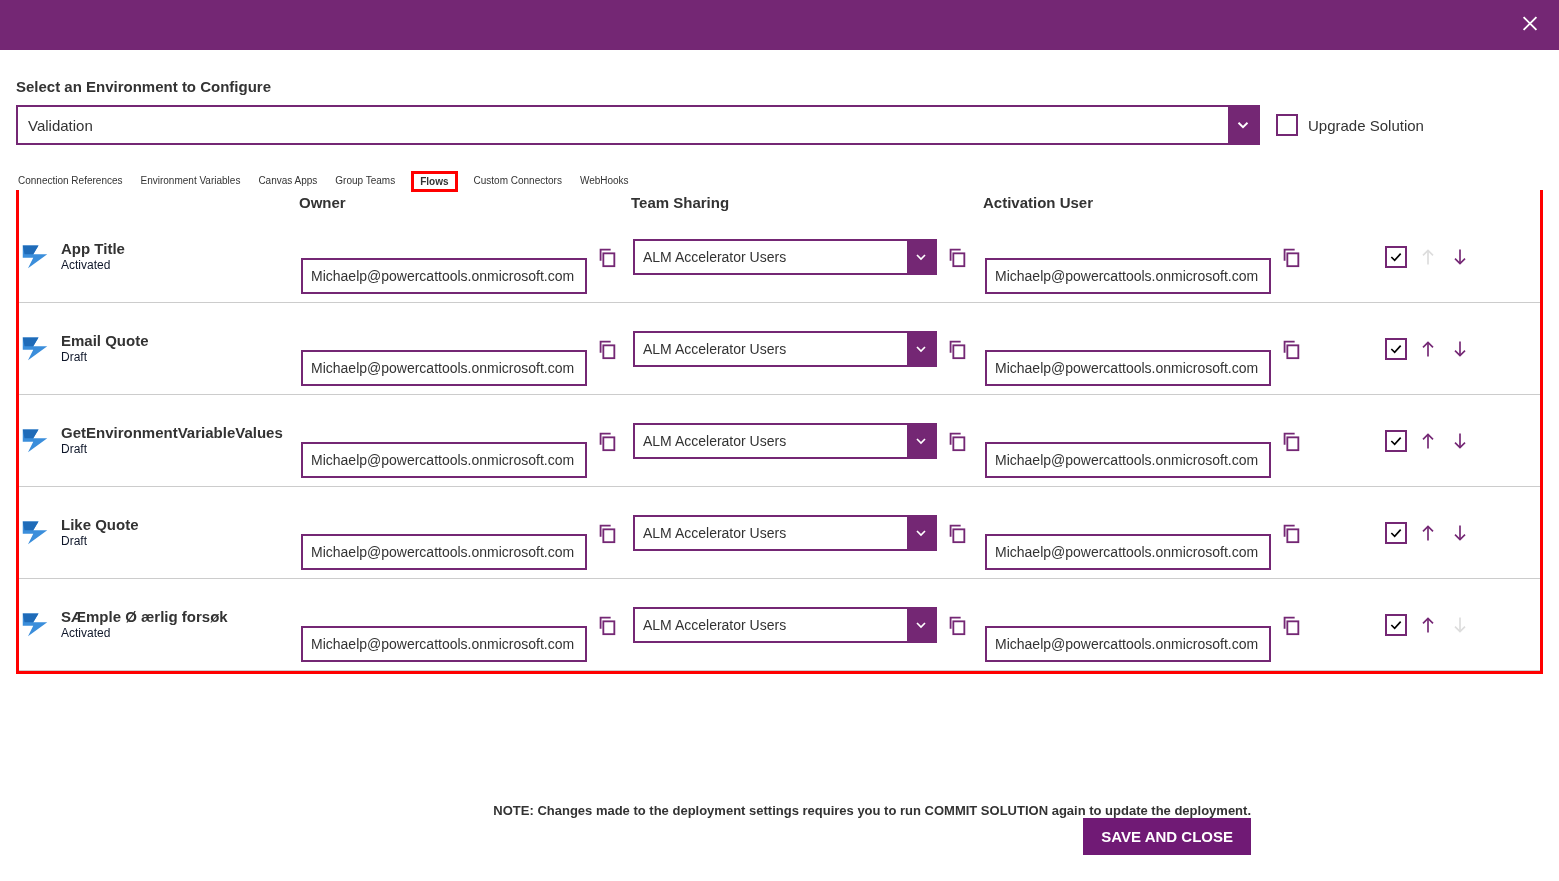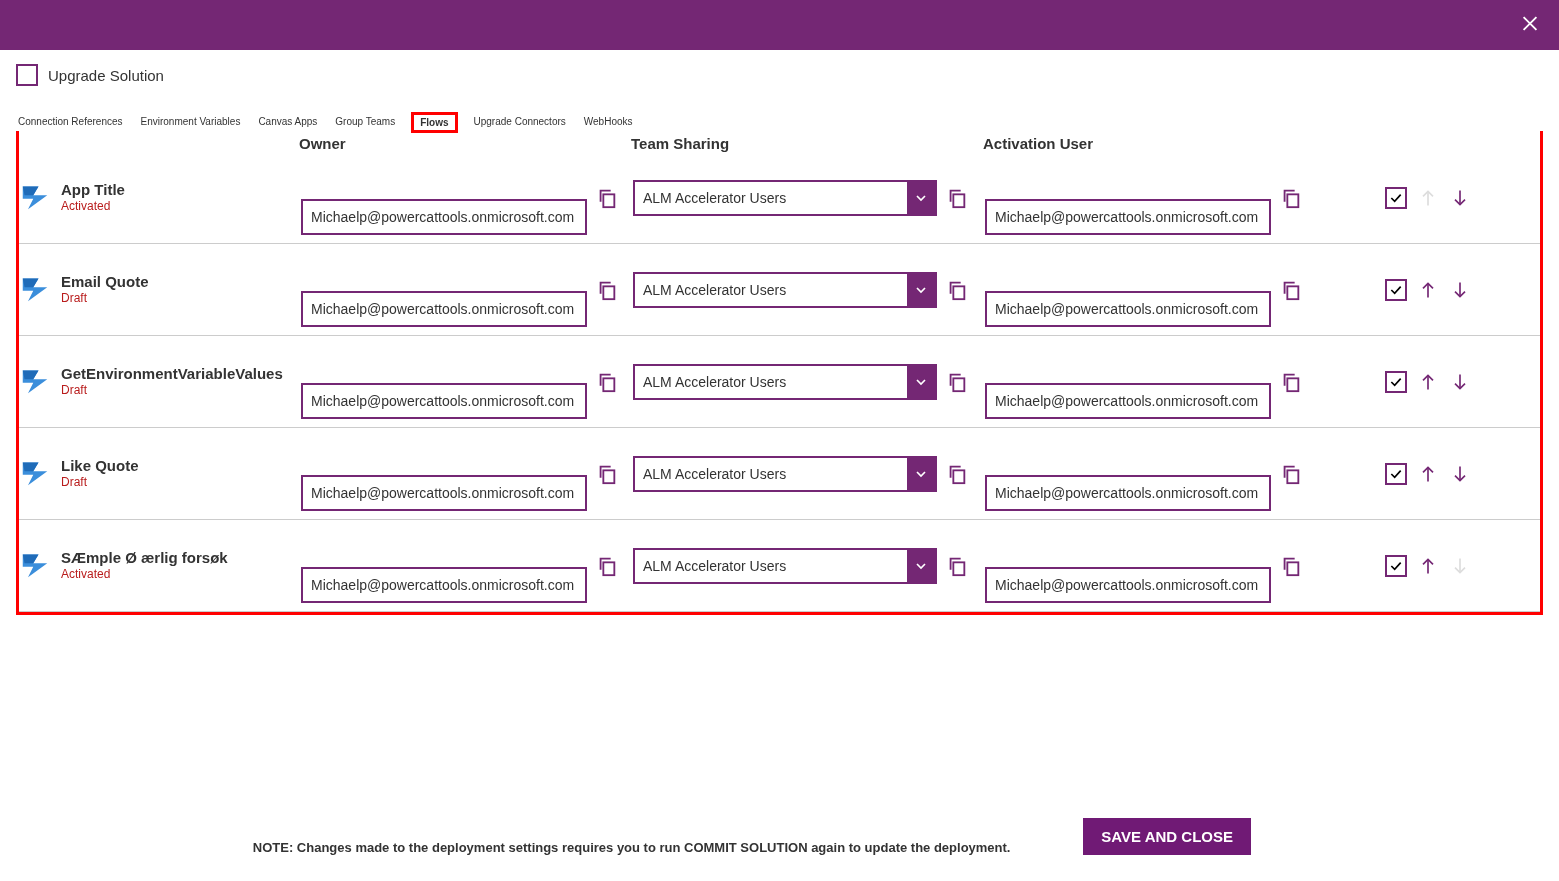--- a/index.html
+++ b/index.html
@@ -33,42 +33,42 @@
   .ch-team { width: 352px; }
   .ch-act  { width: 338px; }
   .ch-right { flex: 1; text-align: center; line-height: 1.2; }
   
   .row { display: flex; align-items: center; border-bottom: 1px solid #ccc; padding: 8px 8px 8px 2px; }
   .row:last-child { border-bottom: 1px solid #ccc; }
   
   .flow-cell { width: 280px; display: flex; align-items: center; gap: 12px; }
   .flow-icon { width: 28px; height: 28px; flex-shrink: 0; }
   .flow-name { font-weight: 600; font-size: 15px; line-height: 1.2; }
-  .flow-status { font-size: 12px; color: #b91c1c; line-height: 1.2; }
+  .flow-status { font-size: 12px; color: #0f172a; line-height: 1.2; }
   
   .owner-cell { width: 332px; display: flex; align-items: center; gap: 8px; }
   .team-cell  { width: 352px; display: flex; align-items: center; gap: 8px; }
   .act-cell   { width: 338px; display: flex; align-items: center; gap: 8px; }
   
   .txtbox { border: 2px solid #742774; height: 36px; padding: 0 8px; font-size: 14px; display: flex; align-items: center; overflow: hidden; white-space: nowrap; margin-top: 39px; }
   .owner-cell .txtbox { width: 286px; }
   .act-cell   .txtbox { width: 286px; }
   
   .combo { border: 2px solid #742774; height: 36px; display: flex; align-items: center; width: 304px; }
   .combo-val { flex: 1; padding: 0 8px; font-size: 14px; overflow: hidden; white-space: nowrap; }
   .combo-drop { width: 28px; height: 100%; background: #742774; display: flex; align-items: center; justify-content: center; }
   
   .copy-btn { width: 24px; height: 24px; cursor: pointer; display: flex; align-items: center; justify-content: center; }
   
   .right-cell { flex: 1; display: flex; align-items: center; justify-content: center; gap: 10px; }
   .arrow-btn { width: 22px; height: 22px; display: flex; align-items: center; justify-content: center; cursor: pointer; }
   .arrow-btn.disabled svg { stroke: #ddd; }
   .checkmark svg { stroke: #000; }
 
-  .footer { position: fixed; bottom: 0; left: 0; width: 1271px; padding: 14px 20px 26px 20px; display: flex; align-items: flex-end; justify-content: space-between; background: #fff; }
+  .footer { position: fixed; bottom: 0; left: 0; width: 1271px; padding: 14px 20px 26px 20px; display: flex; align-items: flex-end; justify-content: space-between; background: #fff; flex-direction: column; }
   .footer-note { flex: 1; text-align: center; font-size: 13px; font-weight: 600; color: #333; }
   .save-btn { background: #701a75; color: #fff; font-weight: 700; font-size: 15px; padding: 10px 18px; border: none; cursor: pointer; }
 </style>
 </head>
 <body>
 
 <svg width="0" height="0" style="position:absolute">
   <symbol id="svg-flow" viewBox="0 0 32 32">
     <polygon points="2,4 20,4 14,14 30,14 8,30 14,18 2,18" fill="#3b8edb"></polygon>
     <polygon points="2,4 20,4 14,14 4,14" fill="#1f6bb8"></polygon>
@@ -99,35 +99,44 @@
 
 <div class="header">
   <span class="close-btn">
     <svg width="22" height="22">
         <use href="#svg-x"></use>
       </svg>
   </span>
 </div>
 
 <div class="content">
+  <div class="sel-label">Select an Environment to Configure</div>
 
   <div class="env-row">
+    <div class="env-select">
+      <span class="env-value">Validation</span>
+      <span class="env-drop">
+        <svg width="18" height="18">
+            <use href="#svg-chevron"></use>
+          </svg>
+      </span>
+    </div>
     <div class="upgrade">
       <span class="chk"></span>
       <span>Upgrade Solution</span>
     </div>
   </div>
 
   <div class="tabs" id="tabs">
       <span class="tab">Connection References</span>
       <span class="tab">Environment Variables</span>
       <span class="tab">Canvas Apps</span>
       <span class="tab">Group Teams</span>
       <span class="tab active">Flows</span>
-      <span class="tab">Upgrade Connectors</span>
+      <span class="tab">Custom Connectors</span>
       <span class="tab">WebHooks</span>
     </div>
 
   <div class="grid-area">
     <div class="colheads">
       <div class="ch-flow"></div>
       <div class="ch-owner">Owner</div>
       <div class="ch-team">Team Sharing</div>
       <div class="ch-act">Activation User</div>
     </div>

